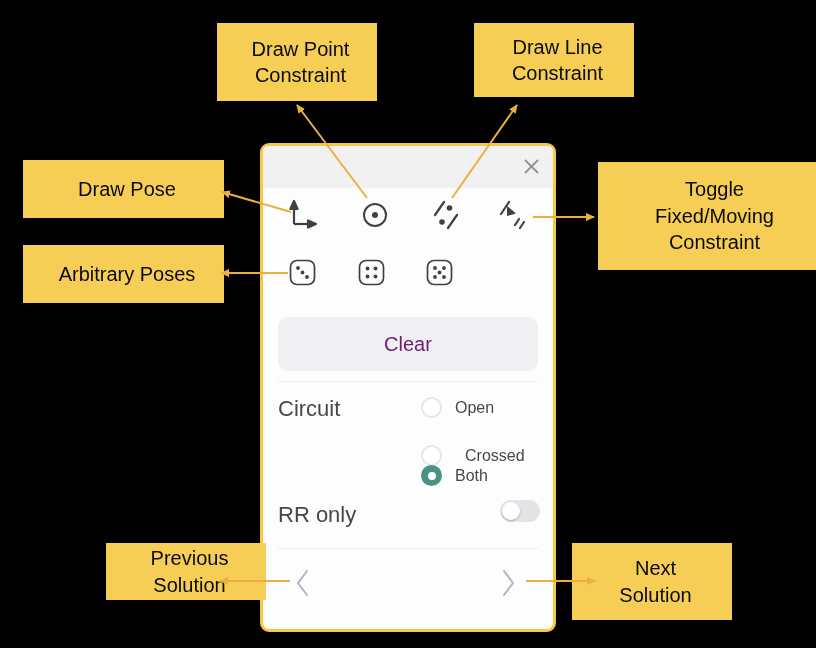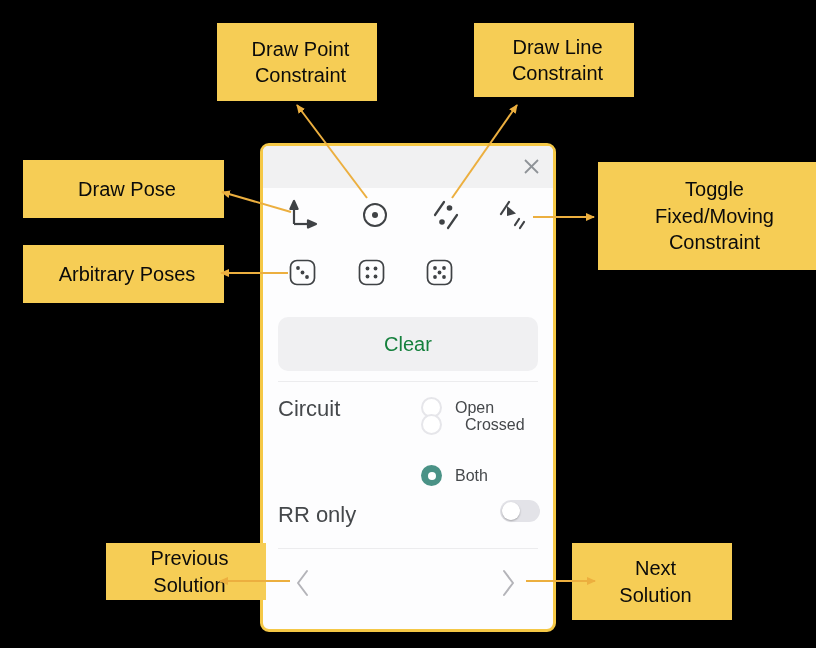--- a/index.html
+++ b/index.html
@@ -43,33 +43,33 @@
   #tool-fixed{left:233px;top:52px;}
 
   .die-btn{position:absolute;width:27px;height:27px;}
   #die-3{left:26px; top:113px;}
   #die-4{left:95px; top:113px;}
   #die-5{left:163px;top:113px;}
 
   #clear-btn{
     position:absolute;left:15px;top:171px;width:260px;height:54px;
     background:#f0f0f2;border:none;border-radius:10px;
-    font-family:"Liberation Sans", sans-serif;font-size:20px;color:#15803d;
+    font-family:"Liberation Sans", sans-serif;font-size:20px;color:#701a75;
   }
   .divider{position:absolute;left:15px;width:260px;height:1px;background:#ececee;}
   #divider-1{top:235px;}
   #divider-2{top:402px;}
 
   .field-label{position:absolute;left:15px;font-size:22px;color:#45484b;}
   #circuit-label{top:250px;}
   #rr-label{top:356px;}
 
   .radio-row{position:absolute;left:158px;display:flex;align-items:center;gap:13px;}
   #radio-row-open   {top:251px;}
-  #radio-row-crossed{top:268px;gap:23px;}
+  #radio-row-crossed{top:299px;gap:23px;}
   #radio-row-both   {top:319px;}
   .radio{width:21px;height:21px;border-radius:50%;box-sizing:border-box;background:#fff;border:2px solid #e6e6ea;}
   .radio.selected{background:#4A9286;border:none;position:relative;}
   .radio.selected::after{
     content:"";position:absolute;left:6.5px;top:6.5px;width:8px;height:8px;border-radius:50%;background:#fff;
   }
   .radio-label{font-size:16px;color:#45484b;}
 
   #rr-toggle{
     position:absolute;left:237px;top:354px;width:40px;height:22px;border-radius:11px;

